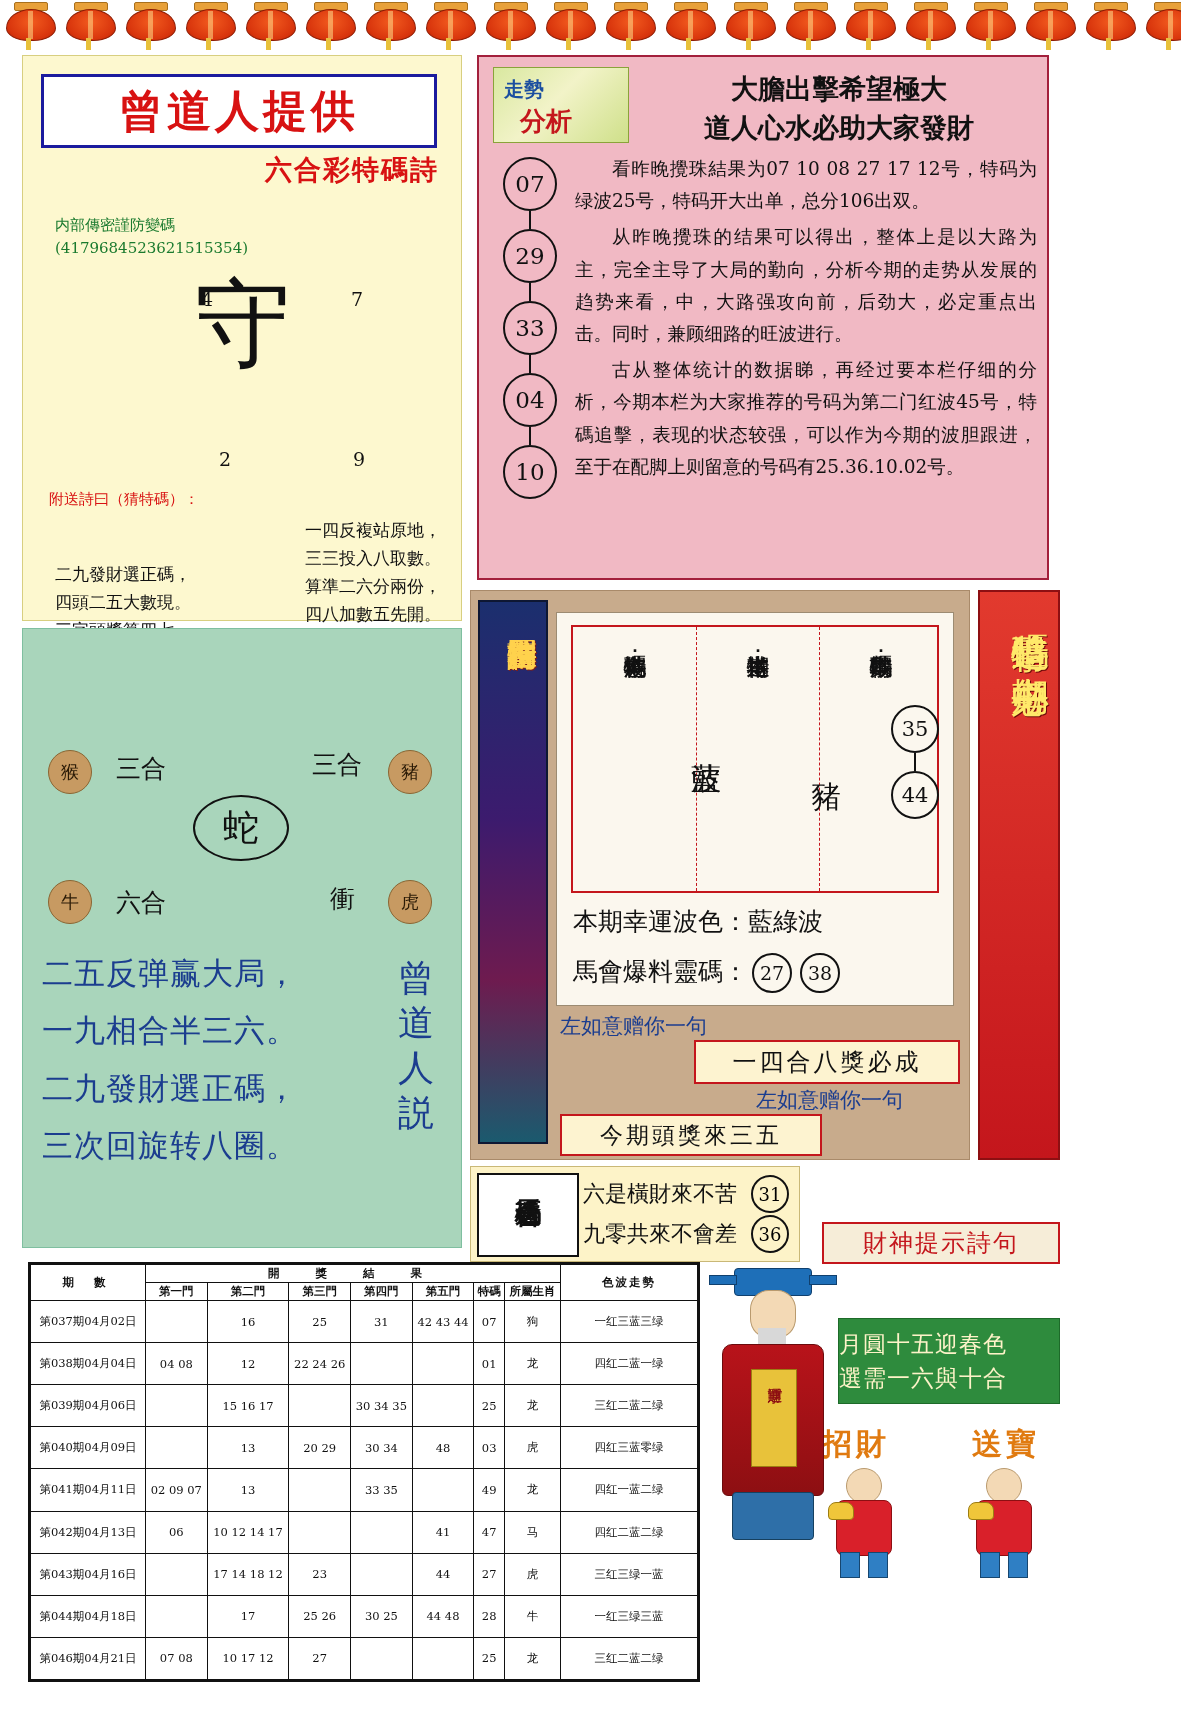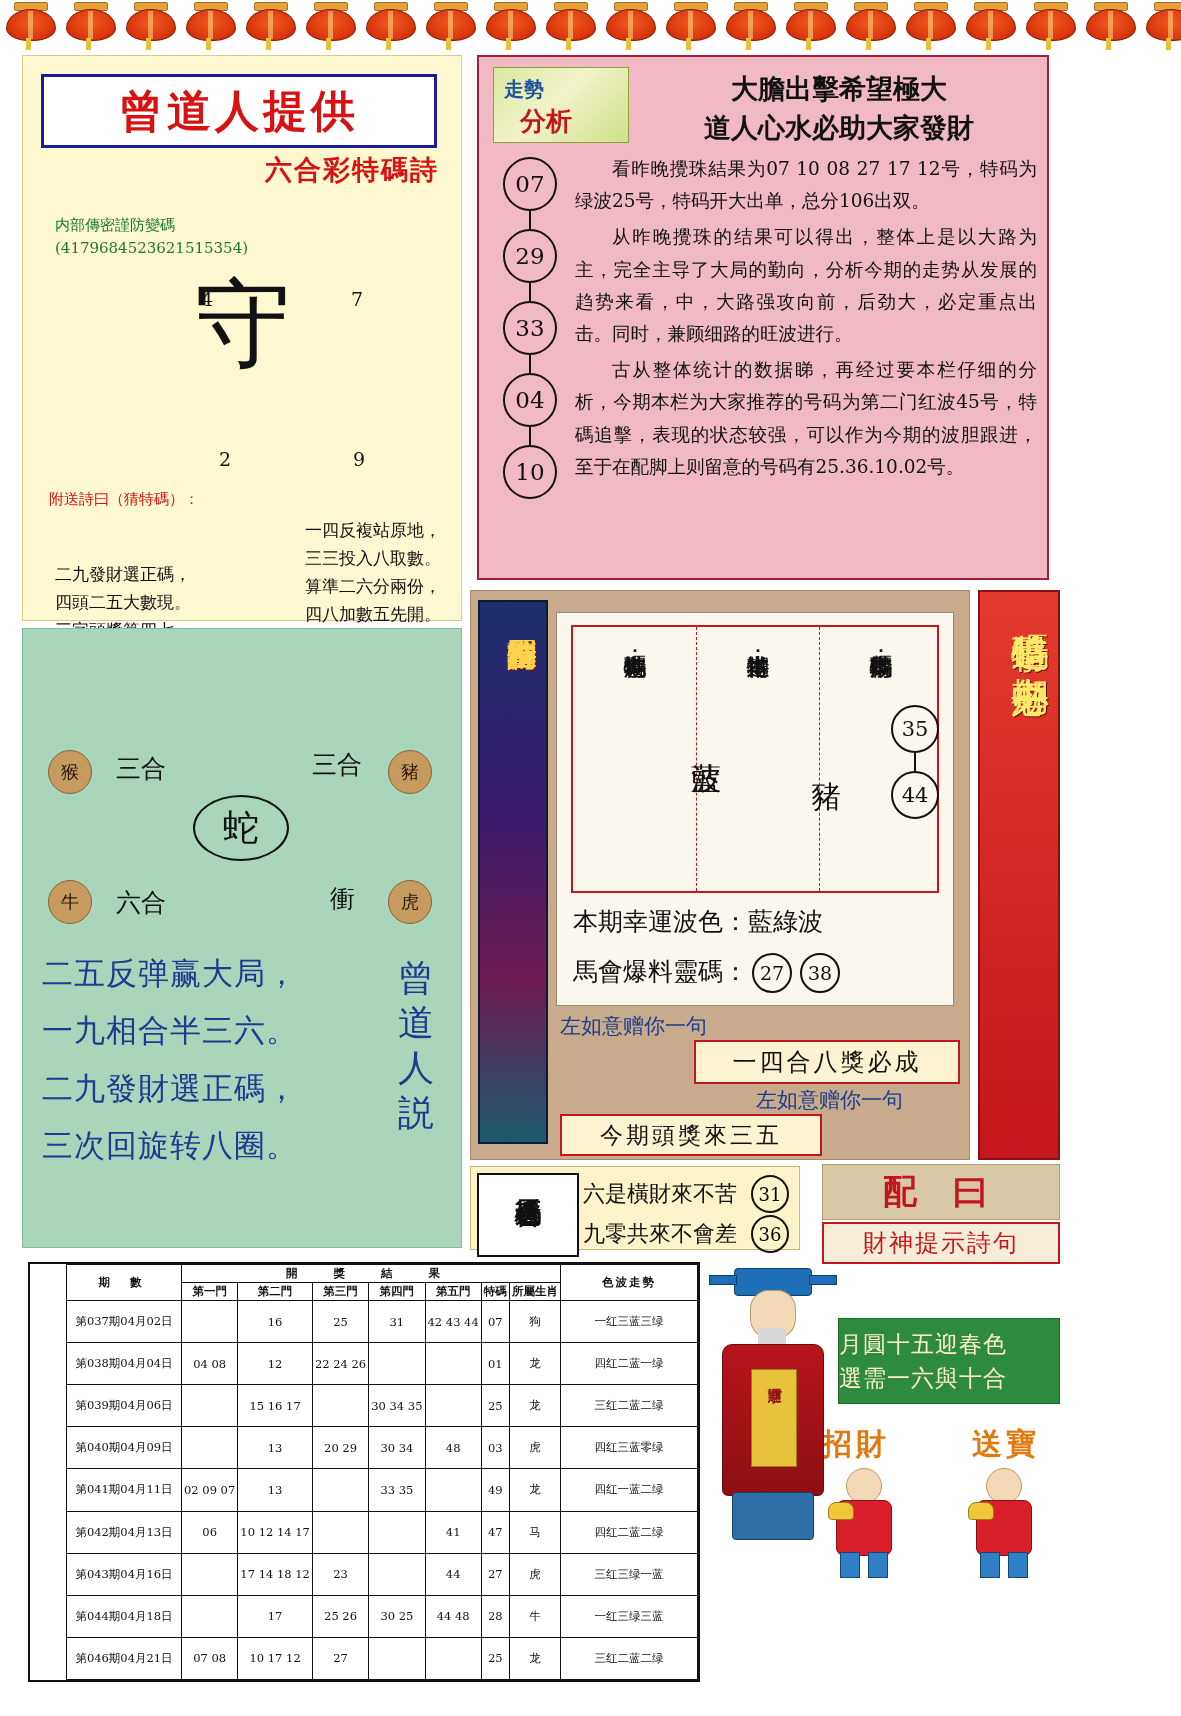--- a/index.html
+++ b/index.html
@@ -83,21 +83,21 @@
   .tan-line1{position:absolute;left:560px;top:1012px;font-family:"DejaVu Serif",serif;font-size:21px;color:#1b3d8f;}
   .tan-box1{position:absolute;left:694px;top:1040px;width:262px;height:40px;background:#fdf3d0;border:2px solid #c4161c;display:flex;align-items:center;justify-content:center;font-family:"DejaVu Serif",serif;font-size:24px;color:#111;letter-spacing:3px;}
   .tan-line2{position:absolute;left:756px;top:1086px;font-family:"DejaVu Serif",serif;font-size:21px;color:#1b3d8f;}
   .tan-box2{position:absolute;left:560px;top:1114px;width:258px;height:38px;background:#fdf3d0;border:2px solid #c4161c;display:flex;align-items:center;justify-content:center;font-family:"DejaVu Serif",serif;font-size:23px;color:#111;letter-spacing:3px;}
 
   
   #p-redbanner{left:978px;top:590px;width:82px;height:570px;background:linear-gradient(180deg,#e23a2e,#c4161c);border:2px solid #8d0f12;}
   #p-redbanner .txt{position:absolute;left:10px;top:12px;width:60px;writing-mode:vertical-rl;text-orientation:upright;font-family:"DejaVu Serif",serif;font-size:38px;color:#ffe96a;line-height:1.08;text-shadow:1px 1px 0 #6d0a0a;}
 
   
-  #p-mahui{left:470px;top:1166px;width:330px;height:84px;background:#fdf3c8;border:1px solid #c9b877;}
+  #p-mahui{left:470px;top:1166px;width:330px;height:96px;background:#fdf3c8;border:1px solid #c9b877;}
   .mh-left{position:absolute;left:6px;top:6px;width:98px;height:80px;background:#ffffff;border:2px solid #111;display:flex;flex-direction:column;align-items:center;justify-content:center;font-family:"DejaVu Serif",serif;font-size:28px;font-weight:bold;color:#111;line-height:1.05;}
   .mh-line{position:absolute;left:112px;font-family:"DejaVu Serif",serif;font-size:22px;color:#111;}
   .mh-line.l1{top:12px;}
   .mh-line.l2{top:52px;}
   .mh-ball{position:absolute;right:10px;width:34px;height:34px;border-radius:50%;border:2px solid #111;display:flex;align-items:center;justify-content:center;font-size:18px;font-family:"DejaVu Serif",serif;}
   .mh-ball.b1{top:8px;}
   .mh-ball.b2{top:48px;}
 
   
   #p-peidu{left:822px;top:1164px;width:238px;height:56px;background:#d9c8a5;border:1px solid #b09b72;display:flex;align-items:center;justify-content:center;}
@@ -125,21 +125,21 @@
   .child .head{position:absolute;left:20px;top:0;width:34px;height:34px;background:#f3d9b5;border:1px solid #b99a6e;border-radius:50%;}
   .child .body{position:absolute;left:10px;top:32px;width:54px;height:54px;background:#d9202a;border:1px solid #8d0f12;border-radius:8px;}
   .child .leg{position:absolute;top:84px;width:18px;height:24px;background:#2f7fc4;border:1px solid #17466f;}
   .child .leg.l{left:14px;}
   .child .leg.r{left:42px;}
   .child .ingot{position:absolute;left:2px;top:34px;width:24px;height:16px;background:#f0c63a;border:1px solid #9c7d12;border-radius:8px 8px 4px 4px;}
   #child1{left:826px;top:1468px;}
   #child2{left:966px;top:1468px;}
 
   
-  #p-table{left:28px;top:1262px;width:672px;height:420px;background:#ffffff;border:2px solid #111;padding-left:36px;}
+  #p-table{left:28px;top:1262px;width:672px;height:420px;background:#ffffff;border:2px solid #111;}
   table.res{border-collapse:collapse;width:100%;height:100%;font-family:"DejaVu Serif",serif;}
   table.res th,table.res td{border:1px solid #111;font-size:11.5px;color:#111;text-align:center;padding:1px 2px;}
   .th-period{width:110px;font-size:21px;letter-spacing:8px;font-weight:bold;}
   .th-open{font-size:24px;letter-spacing:16px;font-weight:bold;}
   .th-wave{font-size:17px;letter-spacing:2px;font-weight:bold;width:132px;}
   .th-sub{font-size:12px;font-weight:bold;margin-top:36px;}
   td.period-cell{font-size:11.5px;text-align:center;}
   td.wave-cell{font-size:12px;}
 </style>
 </head>
@@ -368,23 +368,20 @@
   <div class="panel" id="p-mahui">
     <div class="mh-left">
       <span style="writing-mode:vertical-rl;text-orientation:upright;font-size:26px;height:72px;">馬會透碼</span>
     </div>
     <div class="mh-line l1">六是橫財來不苦</div>
     <div class="mh-ball b1">31</div>
     <div class="mh-line l2">九零共來不會差</div>
     <div class="mh-ball b2">36</div>
   </div>
 
-  <div class="panel" id="p-peidu">
-    <span>配 曰</span>
-  </div>
   <div class="panel" id="p-caishen">
     <span>財神提示詩句</span>
   </div>
   <div class="panel" id="p-greenbox">
     <div>月圓十五迎春色</div>
     <div>選需一六與十合</div>
   </div>
   <div class="zhaocai">招財</div>
   <div class="songbao">送寶</div>
 

